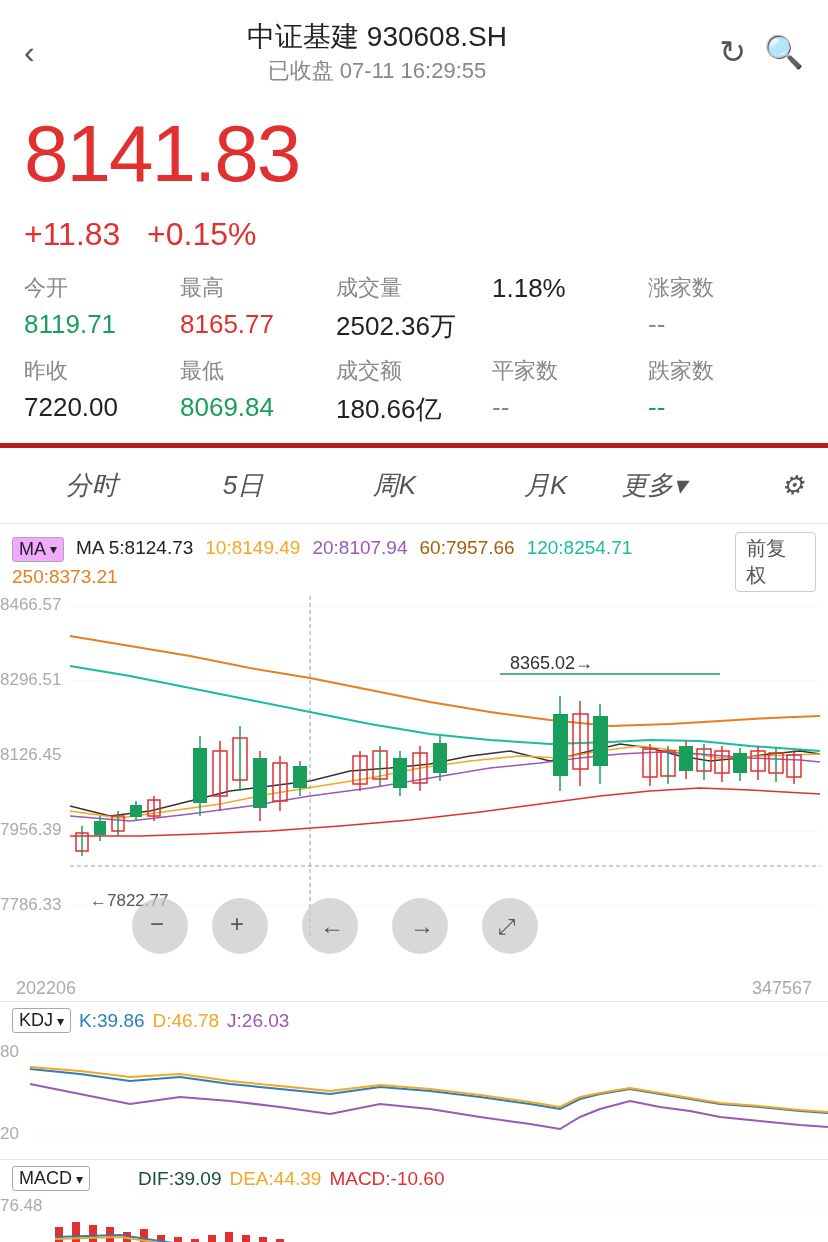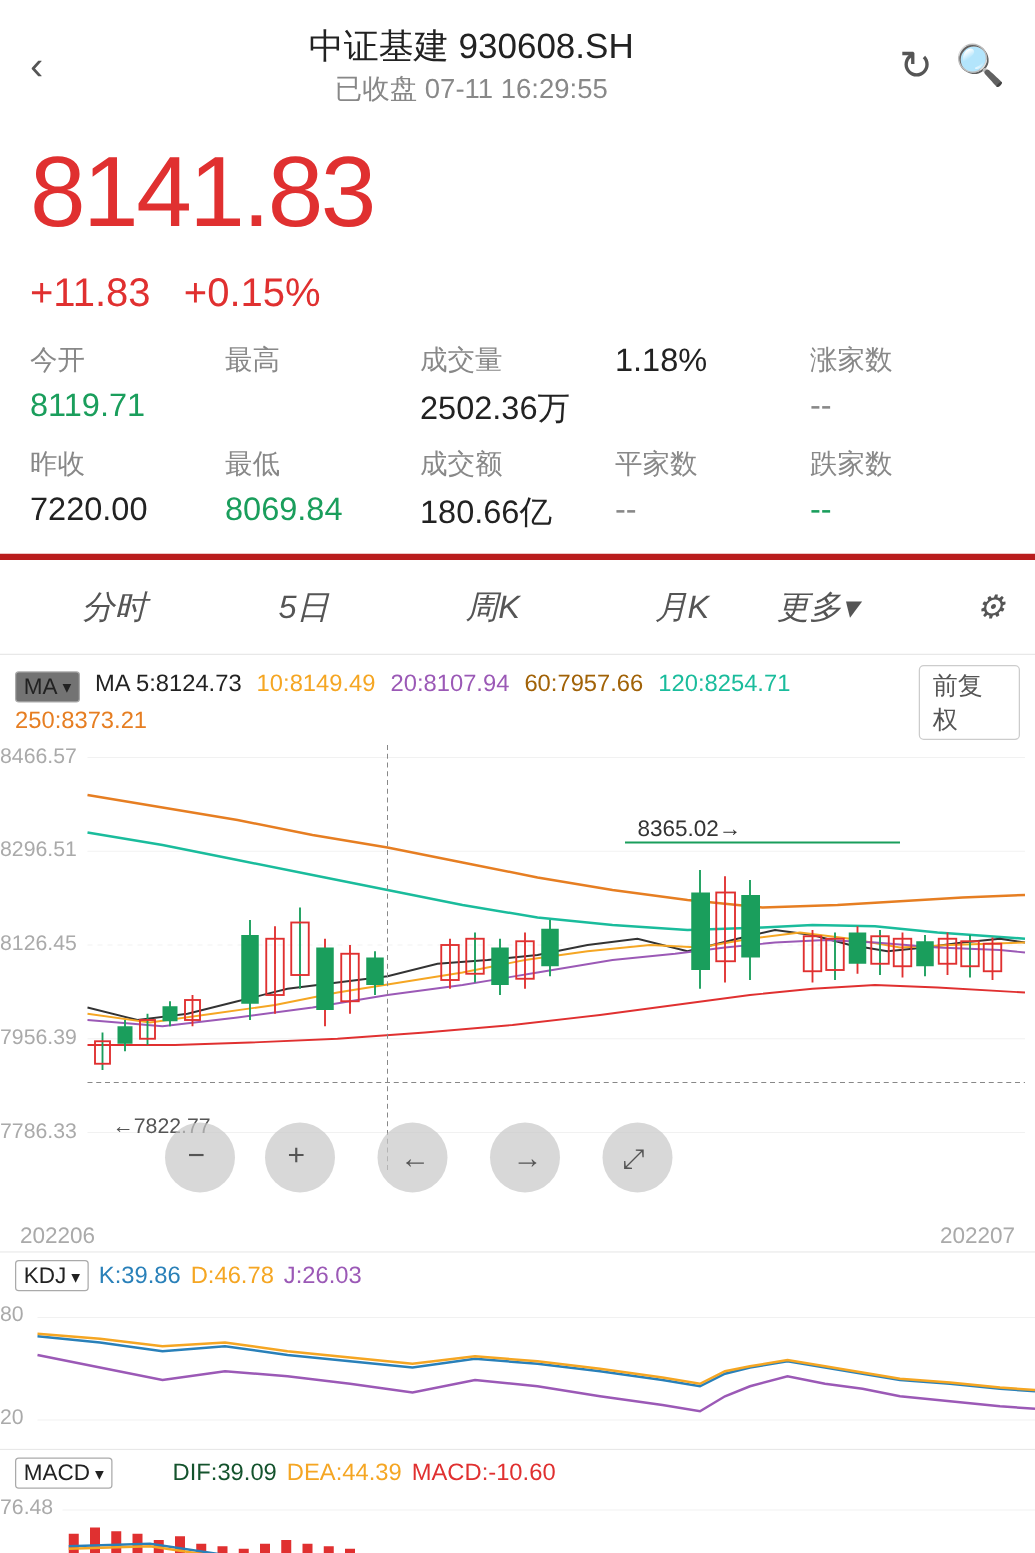--- a/index.html
+++ b/index.html
@@ -137,21 +137,21 @@
       justify-content: space-between;
       padding: 8px 12px 4px;
       font-size: 19px;
     }
     .ma-left {
       display: flex;
       flex-wrap: wrap;
       gap: 4px 12px;
     }
     .ma-badge-box {
-      background: #737373;
+      background: #f0abfc;
       border: 1px solid #aaa;
       border-radius: 3px;
       padding: 1px 6px;
       font-size: 18px;
       display: flex;
       align-items: center;
       gap: 4px;
     }
     .fuquan-btn {
       font-size: 20px;
@@ -234,20 +234,21 @@
 </div>
 
 <div class="stats-grid">
 
   <div class="stat-item">
     <div class="stat-label">今开</div>
     <div class="stat-value green">8119.71</div>
   </div>
   <div class="stat-item">
     <div class="stat-label">最高</div>
+    <div class="stat-value red">8165.77</div>
   </div>
   <div class="stat-item">
     <div class="stat-label">成交量</div>
     <div class="stat-value">2502.36万</div>
   </div>
   <div class="stat-item">
     <div class="stat-value">1.18%</div>
   </div>
   <div class="stat-item">
     <div class="stat-label">涨家数</div>
@@ -435,21 +436,21 @@
 
     <circle cx="420" cy="330" r="28" fill="rgba(200,200,200,0.7)"></circle>
     <text x="410" y="338" font-size="24" fill="#555">→</text>
 
     <circle cx="510" cy="330" r="28" fill="rgba(200,200,200,0.7)"></circle>
     <text x="498" y="338" font-size="22" fill="#555">⤢</text>
   </svg>
 
   <div class="chart-row-dates">
     <span>202206</span>
-    <span>202207</span>
+    <span>347567</span>
   </div>
 </div>
 
 <div class="indicator-section">
   <div class="indicator-header">
     <div class="ind-badge">
       <span>KDJ</span>
       <span style="font-size:14px;">▾</span>
     </div>
     <span style="color:#2980b9;">K:39.86</span>

